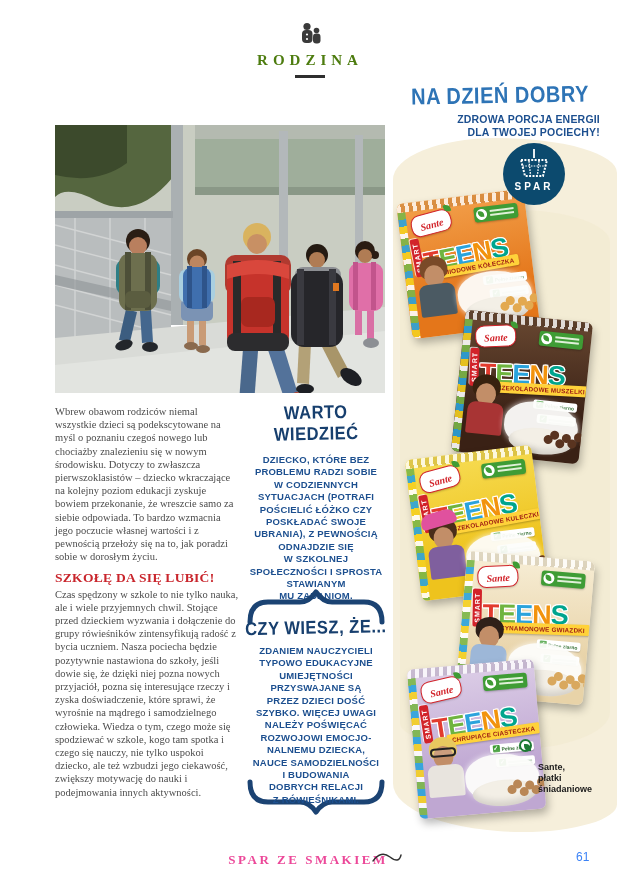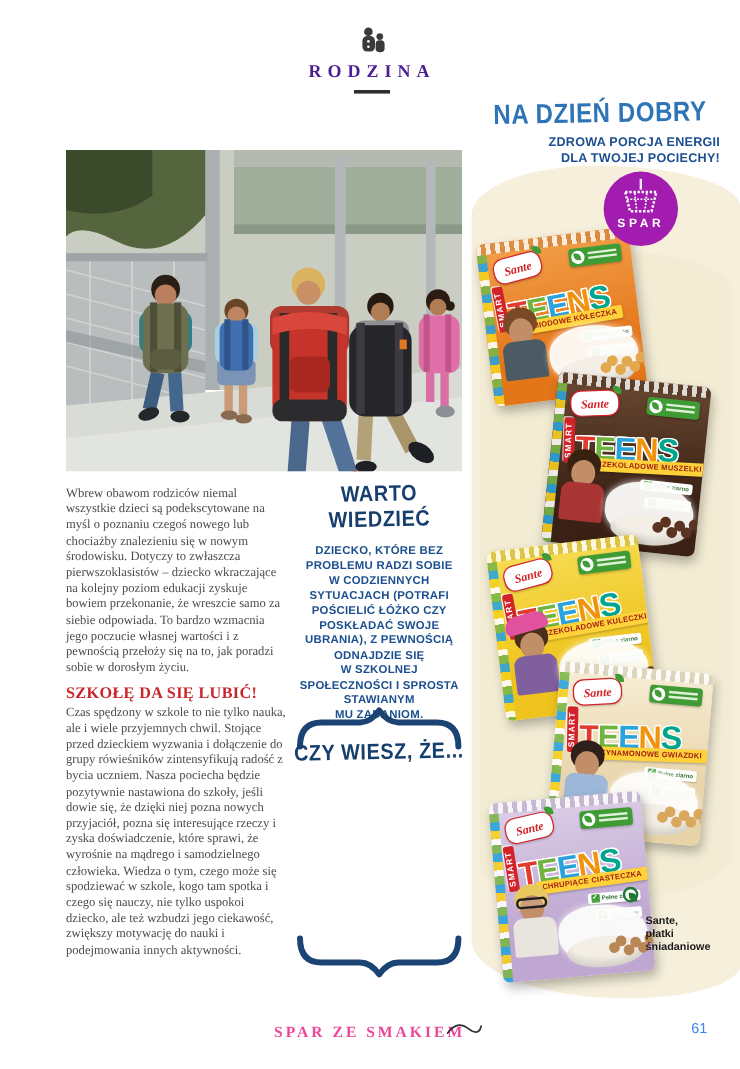--- a/index.html
+++ b/index.html
@@ -3,21 +3,21 @@
 <meta charset="utf-8">
 <style>
   html,body{margin:0;padding:0;background:#e8e8e8;}
   .page{position:relative;width:617px;height:891px;background:#ffffff;overflow:hidden;
         font-family:"Liberation Serif",serif;}
   [data-name]{box-sizing:border-box;}
 
   
   .sec-head{position:absolute;left:210px;top:22px;width:200px;text-align:center;}
   .fam-icon{display:block;margin:0 auto 4px auto;}
-  .sec-title{font-size:15px;letter-spacing:5px;color:#4c1d95;font-weight:bold;}
+  .sec-title{font-size:15px;letter-spacing:5px;color:#4d7c0f;font-weight:bold;}
   .sec-rule{width:30px;height:3px;background:#2f2f2f;margin:6px auto 0 auto;}
 
   
   .hero{position:absolute;left:55px;top:125px;width:330px;height:268px;overflow:hidden;}
 
   
   .artcol{position:absolute;left:55px;top:405px;width:185px;color:#4c4c4c;
           font-size:10.5px;line-height:13.2px;text-align:left;}
   .artcol p{margin:0;}
   .art-head{color:#c9252c;font-weight:bold;font-size:13.5px;letter-spacing:.3px;
@@ -42,21 +42,21 @@
     color:#2e74b6;letter-spacing:.5px;transform:rotate(-1deg) scaleY(1.15);}
   .promo-sub{position:absolute;left:400px;top:113px;width:200px;text-align:right;
     font-family:"Liberation Sans",sans-serif;font-weight:bold;font-size:10.5px;
     line-height:13px;color:#1c4f8f;white-space:pre-line;letter-spacing:.2px;}
   .wcolor{position:absolute;left:393px;top:138px;width:224px;height:694px;
     background:#f6efdb;border-radius:46% 54% 42% 58% / 6% 5% 4% 7%;z-index:0;}
   .wcolor2{position:absolute;left:400px;top:210px;width:210px;height:540px;
     background:#f2e9cf;opacity:.6;border-radius:55% 45% 50% 50% / 8% 6% 7% 5%;z-index:0;}
 
   .sparbadge{position:absolute;left:503px;top:143px;width:62px;height:62px;z-index:2;
-    background:#a21caf;border-radius:50%;text-align:center;
+    background:#0c4a6e;border-radius:50%;text-align:center;
     font-family:"Liberation Sans",sans-serif;}
   .sparbadge .pin{position:absolute;left:30px;top:6px;width:2px;height:9px;background:#fff;opacity:.9;}
   .spar-word{position:absolute;left:0;top:38px;width:100%;color:#fff;font-weight:bold;
     font-size:10px;letter-spacing:3px;}
 
   
   .pbox{position:absolute;border-radius:6px;box-shadow:2px 5px 9px rgba(0,0,0,.28);
     font-family:"Liberation Sans",sans-serif;overflow:hidden;
     background:linear-gradient(175deg,var(--bg1) 0%,var(--bg2) 70%);}
   .bag-top{position:absolute;left:0;top:0;right:0;height:9px;border-radius:6px 6px 0 0;
@@ -287,20 +287,33 @@
   </div>
 
   <div class="dyk bluecol" data-name="did-you-know-box">
     <svg width="152" height="234" viewBox="0 0 152 234" data-name="bracket-frame">
       <g fill="none" stroke="#1b4373" stroke-width="5" stroke-linecap="round" stroke-linejoin="round">
         <path d="M 10,36 Q 10,16 28,16 L 60,16 Q 69,16 76,6 Q 83,16 92,16 L 124,16 Q 142,16 142,36"></path>
         <path d="M 10,196 Q 10,216 28,216 L 60,216 Q 69,216 76,226 Q 83,216 92,216 L 124,216 Q 142,216 142,196"></path>
       </g>
     </svg>
     <span class="hand-head" data-name="did-you-know-title">CZY WIESZ, ŻE...</span>
+    <div class="blue-body" data-name="did-you-know-body">ZDANIEM NAUCZYCIELI
+TYPOWO EDUKACYJNE
+UMIEJĘTNOŚCI
+PRZYSWAJANE SĄ
+PRZEZ DZIECI DOŚĆ
+SZYBKO. WIĘCEJ UWAGI
+NALEŻY POŚWIĘCAĆ
+ROZWOJOWI EMOCJO-
+NALNEMU DZIECKA,
+NAUCE SAMODZIELNOŚCI
+I BUDOWANIA
+DOBRYCH RELACJI
+Z RÓWIEŚNIKAMI.</div>
   </div>
 
   <div class="wcolor" data-name="watercolor-background"></div>
   <div class="wcolor2" data-name="watercolor-background-inner"></div>
 
   <div class="promo-title" data-name="promo-title">NA DZIEŃ DOBRY</div>
   <div class="promo-sub" data-name="promo-subtitle">ZDROWA PORCJA ENERGII
 DLA TWOJEJ POCIECHY!</div>
 
   <div class="sparbadge" data-name="spar-badge">

